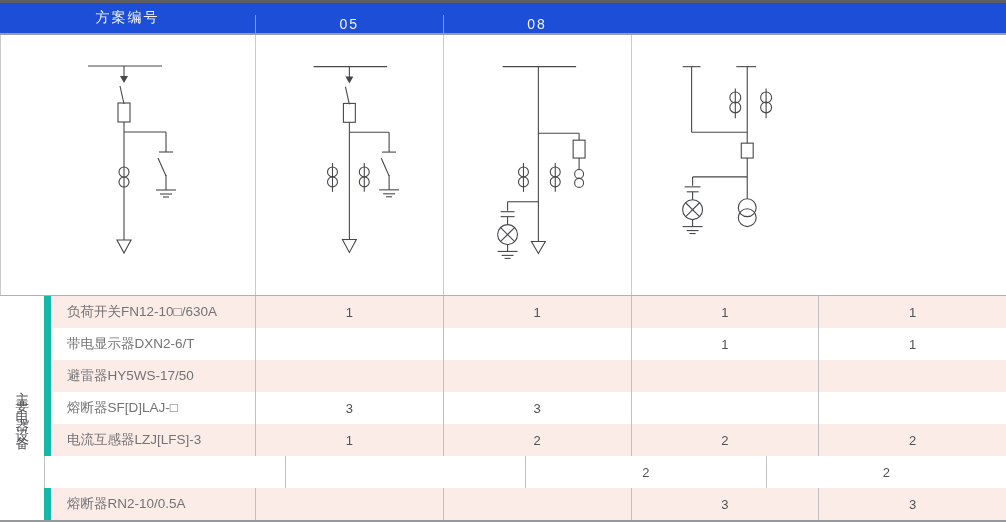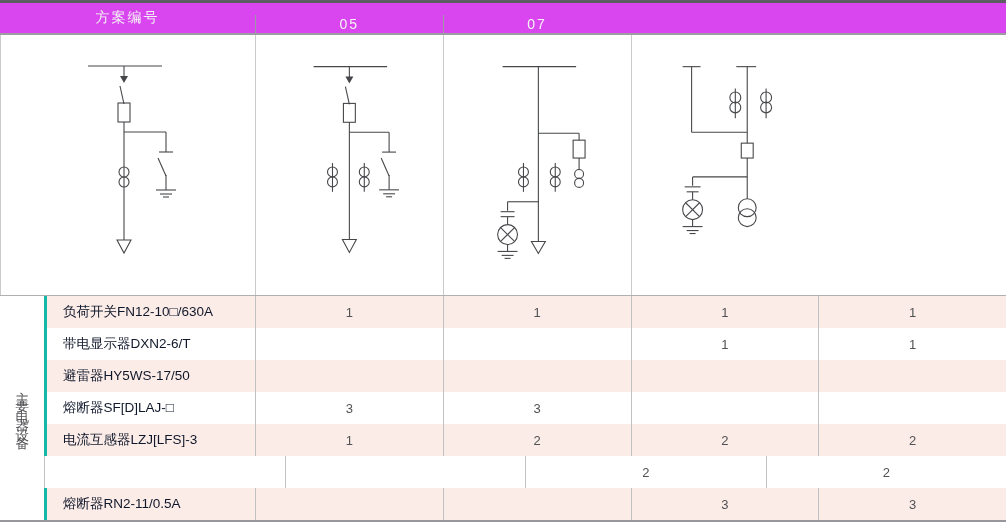--- a/index.html
+++ b/index.html
@@ -4,21 +4,21 @@
 <style>
   html,body{margin:0;padding:0;background:#ffffff;}
   .page{
     width:1006px;height:522px;box-sizing:border-box;
     font-family:"Liberation Sans","DejaVu Sans",sans-serif;
     color:#545457;background:#ffffff;overflow:hidden;
   }
   
   .hdr{
     display:grid;grid-template-columns:255px repeat(4,1fr);
-    height:35px;box-sizing:border-box;background:#d946ef;
+    height:35px;box-sizing:border-box;background:#1d4ed8;
     border-top:3px solid #5D5E61;border-bottom:2px solid #9C9DA0;
   }
   .hdr-cell{
     display:flex;align-items:center;justify-content:center;
     color:#F3F3F4;font-size:14px;letter-spacing:2px;
   }
   .hdr-cell + .hdr-cell{border-left:1px solid #9A9B9E;margin-top:12px;}
   
   .diagram-row{
     display:grid;grid-template-columns:255px repeat(4,1fr);
@@ -38,37 +38,37 @@
   .equip{display:flex;height:226px;box-sizing:border-box;border-bottom:2px solid #96989B;}
   .equip-left{width:44px;display:flex;align-items:center;justify-content:center;background:#ffffff;}
   .vlabel{
     writing-mode:vertical-rl;text-orientation:upright;
     letter-spacing:9px;font-size:13.5px;color:#545457;line-height:1;
   }
   .equip-rows{flex:1;display:flex;flex-direction:column;}
   .eq-row{display:flex;height:32px;}
   .eq-row:nth-child(odd){background:#FCECE8;}
   .eq-name{
-    width:211px;box-sizing:border-box;border-left:3px solid #14b8a6;
-    padding-left:16px;display:flex;align-items:center;font-size:13.5px;color:#0f172a;
+    width:211px;box-sizing:border-box;border-left:7px solid #14b8a6;
+    padding-left:16px;display:flex;align-items:center;font-size:13.5px;color:#737373;
   }
   .eq-val{
     flex:1;box-sizing:border-box;border-left:1px solid #BFC1C3;
     display:flex;align-items:center;justify-content:center;font-size:13px;color:#515254;
   }
 </style>
 </head>
 <body>
 
 <div class="page">
 
   <div class="hdr">
     <div class="hdr-cell">方案编号</div>
     <div class="hdr-cell">05</div>
-    <div class="hdr-cell">07</div>
+    <div class="hdr-cell">08</div>
   </div>
 
   <div class="diagram-row">
 
     <div class="diagram-cell">
       <svg class="diagram" viewBox="0 0 188 260" preserveAspectRatio="xMidYMid meet">
         <g>
             <line x1="54" y1="31" x2="128" y2="31"></line>
           </g>
         <g>
@@ -280,21 +280,21 @@
       </div>
 
       <div class="eq-row">
         <div class="eq-val"></div>
         <div class="eq-val"></div>
         <div class="eq-val">2</div>
         <div class="eq-val">2</div>
       </div>
 
       <div class="eq-row">
-        <div class="eq-name">熔断器RN2-11/0.5A</div>
+        <div class="eq-name">熔断器RN2-10/0.5A</div>
         <div class="eq-val"></div>
         <div class="eq-val"></div>
         <div class="eq-val">3</div>
         <div class="eq-val">3</div>
       </div>
 
     </div>
   </div>
 
 </div>

